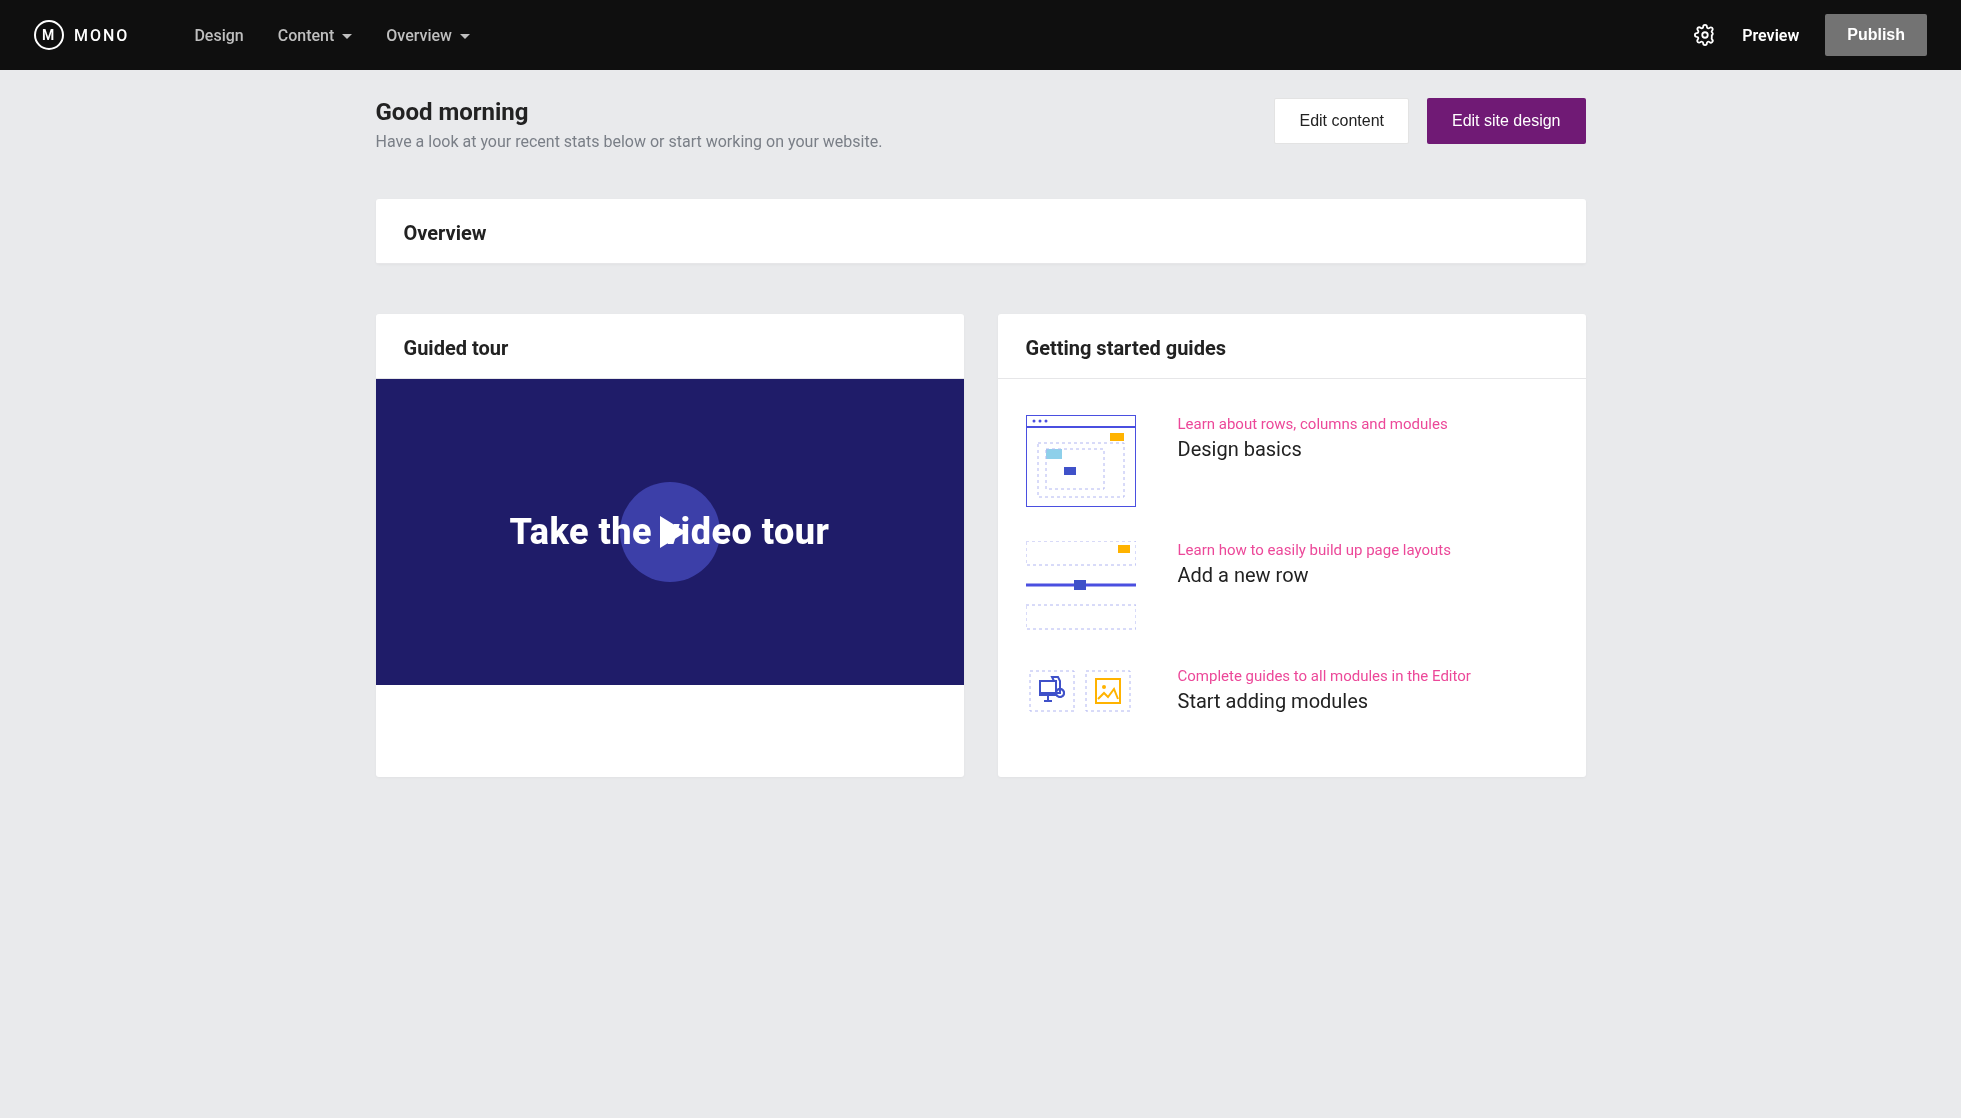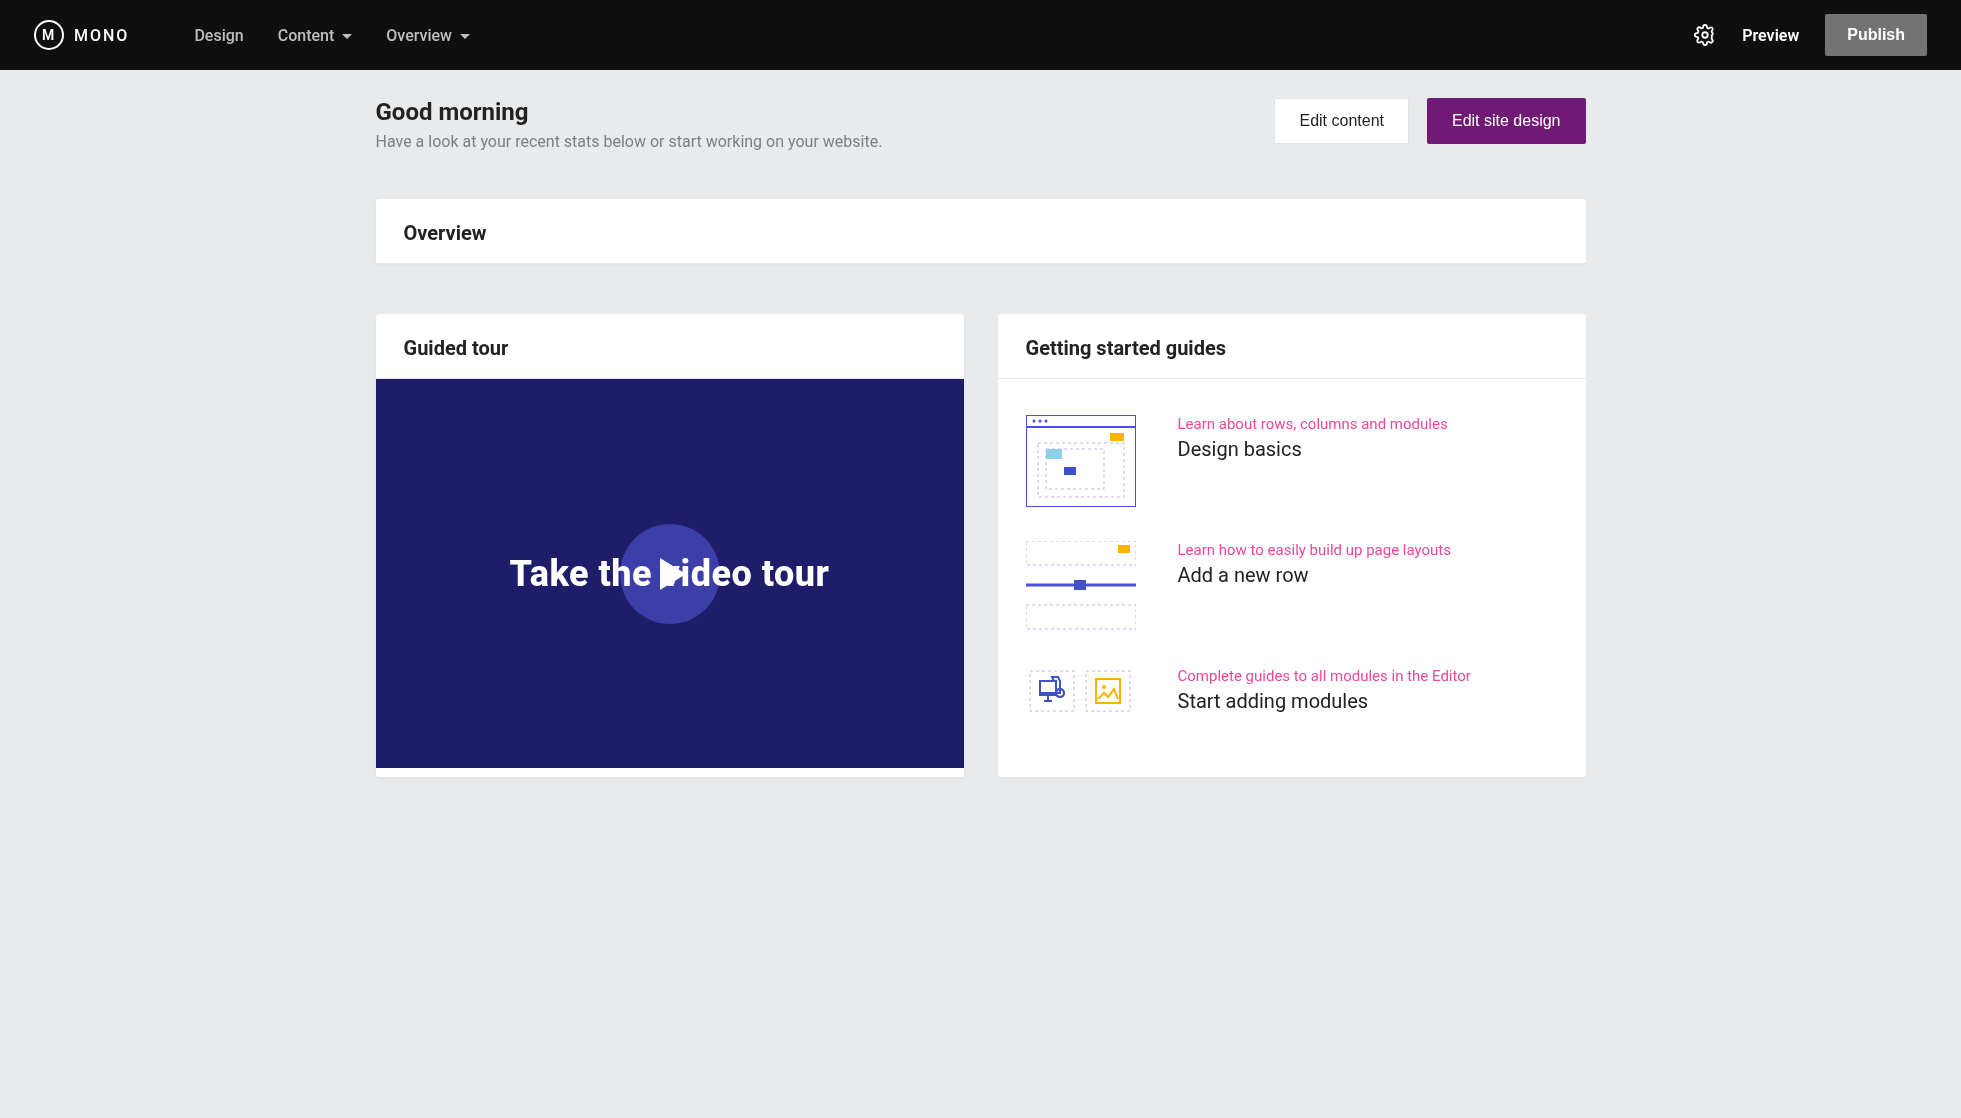--- a/index.html
+++ b/index.html
@@ -149,21 +149,21 @@
   .grid {
     display: grid;
     grid-template-columns: 1fr 1fr;
     gap: 34px;
     margin-top: 50px;
   }
 
   .tour-media {
     width: 100%;
     background: #1f1c69;
-    height: 389px;
+    height: 306px;
     position: relative;
     display: flex;
     align-items: center;
     justify-content: center;
     cursor: pointer;
   }
   .play-circle {
     width: 100px; height: 100px;
     border-radius: 50%;
     background: #3c3fa8;

